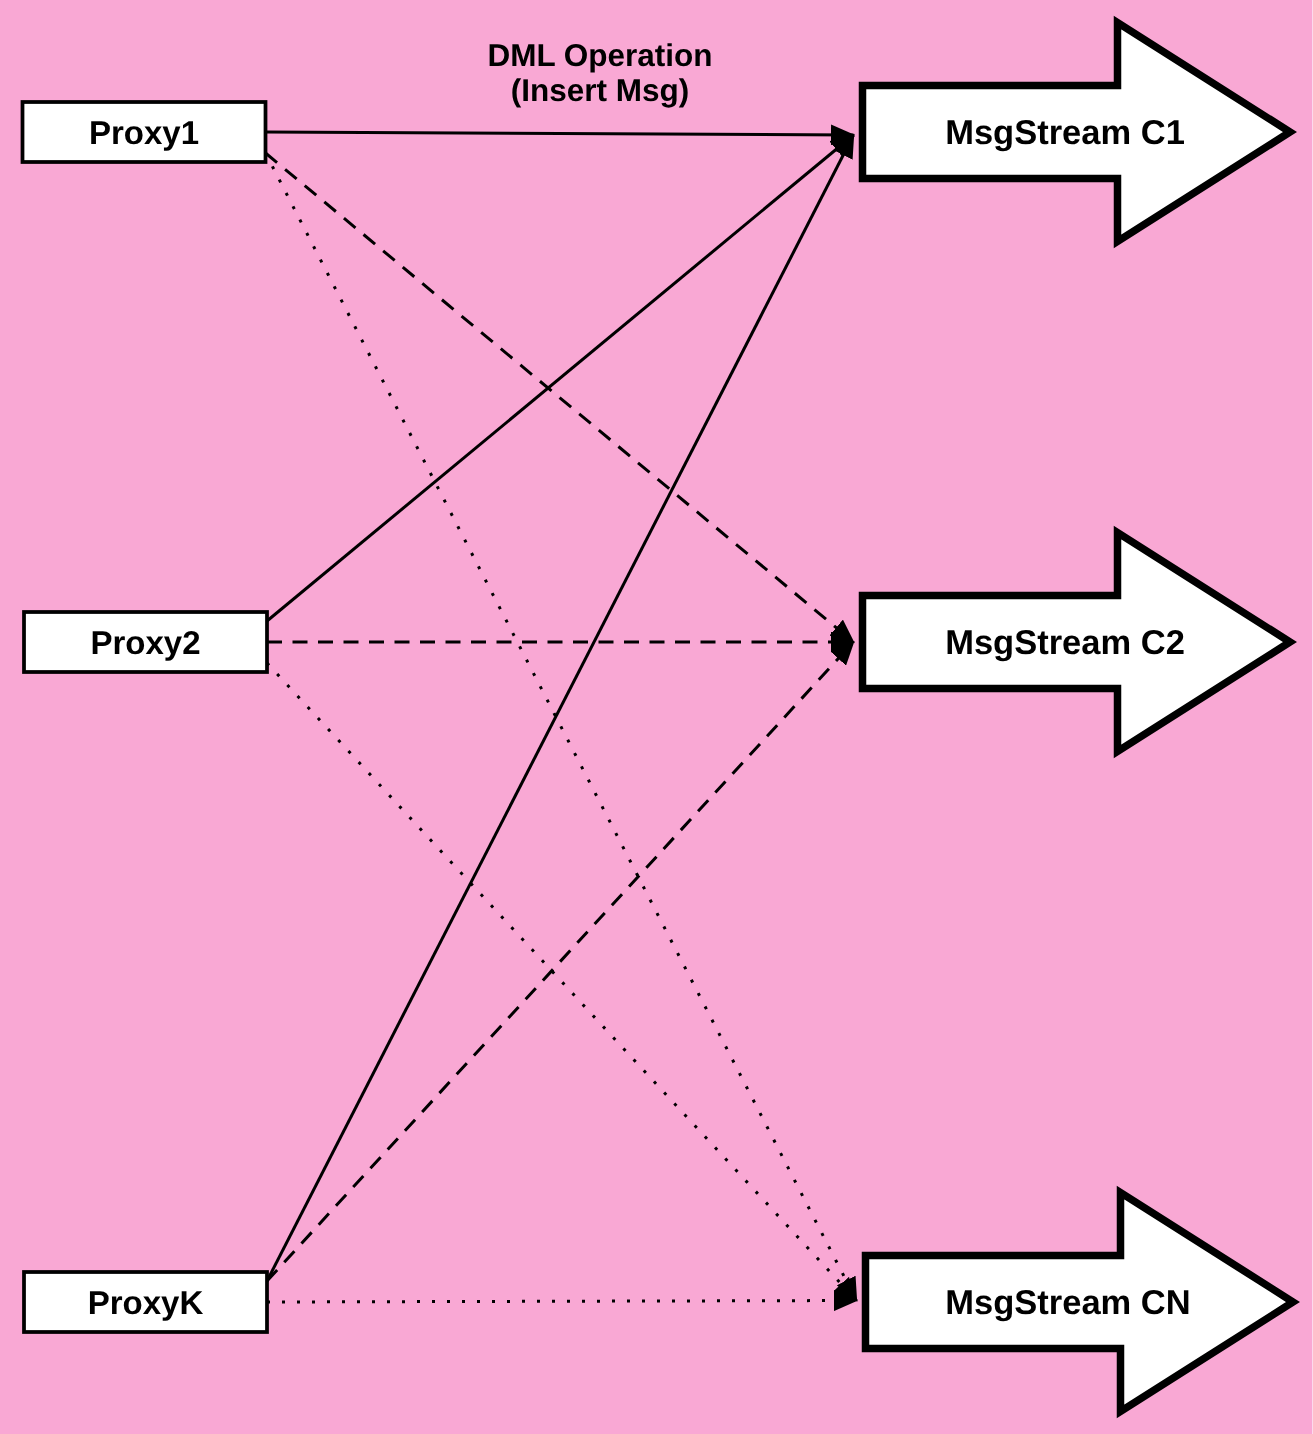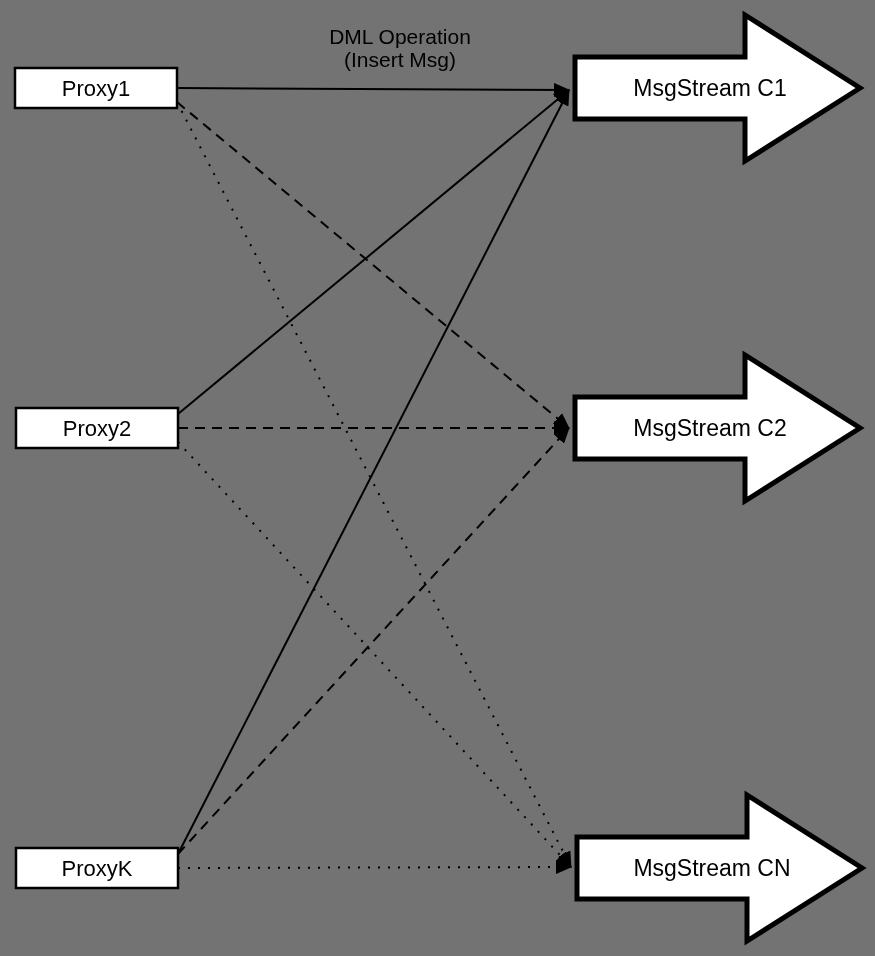--- a/index.html
+++ b/index.html
@@ -5,22 +5,23 @@
   html, body {
     margin: 0;
     padding: 0;
     background: #ffffff;
     font-family: "Liberation Sans", sans-serif;
   }
   .canvas-wrap {
     position: relative;
     width: 875px;
     height: 956px;
-    background: #737373;
+    background: #f9a8d4;
     overflow: hidden;
+    font-weight: bold;
   }
   svg { display: block; }
   .node-box {
     fill: #ffffff;
     stroke: #000000;
     stroke-width: 2.5;
   }
   .node-label {
     fill: #000000;
     font-size: 22px;

